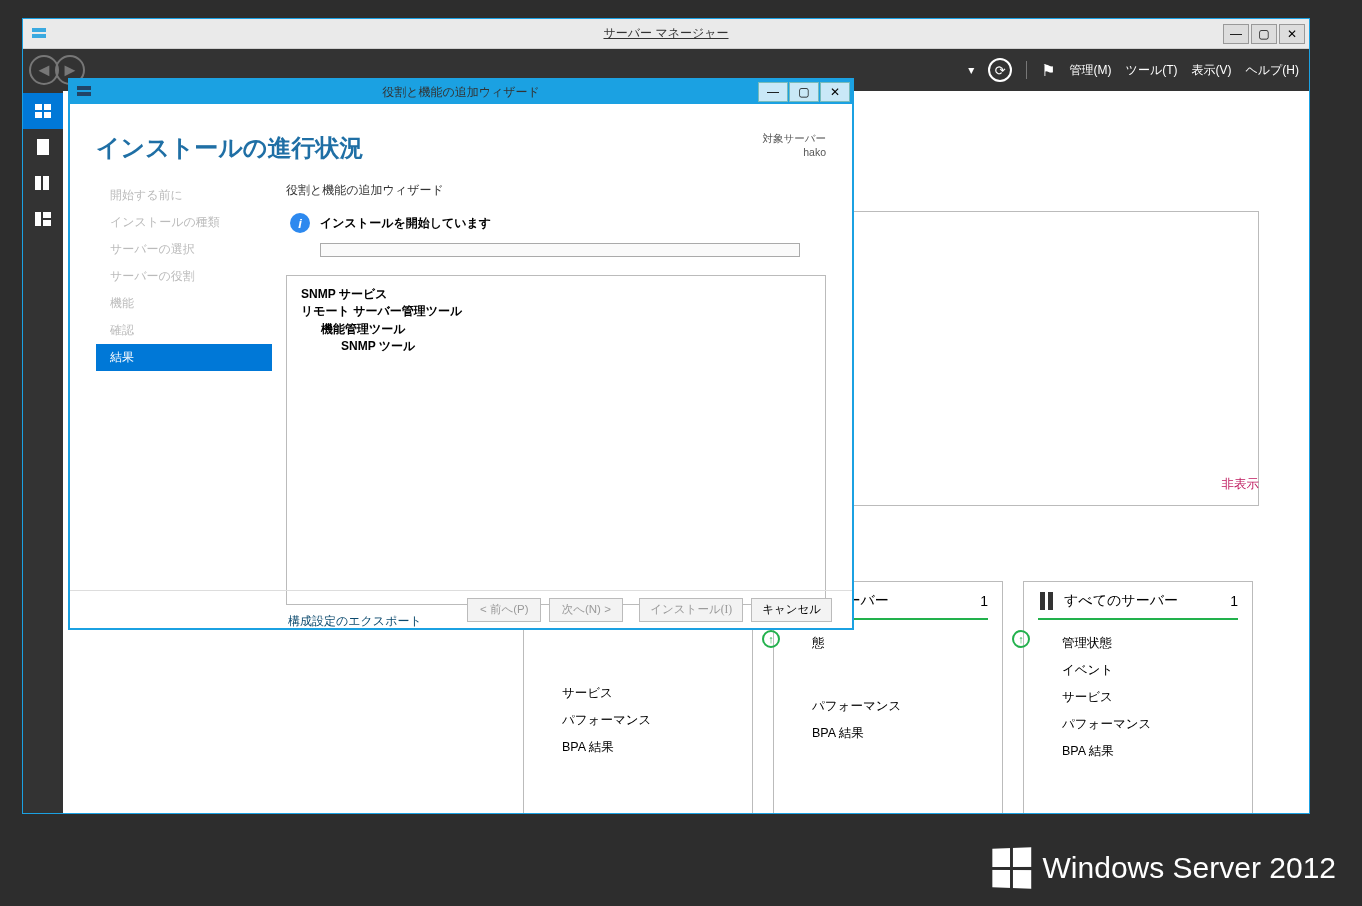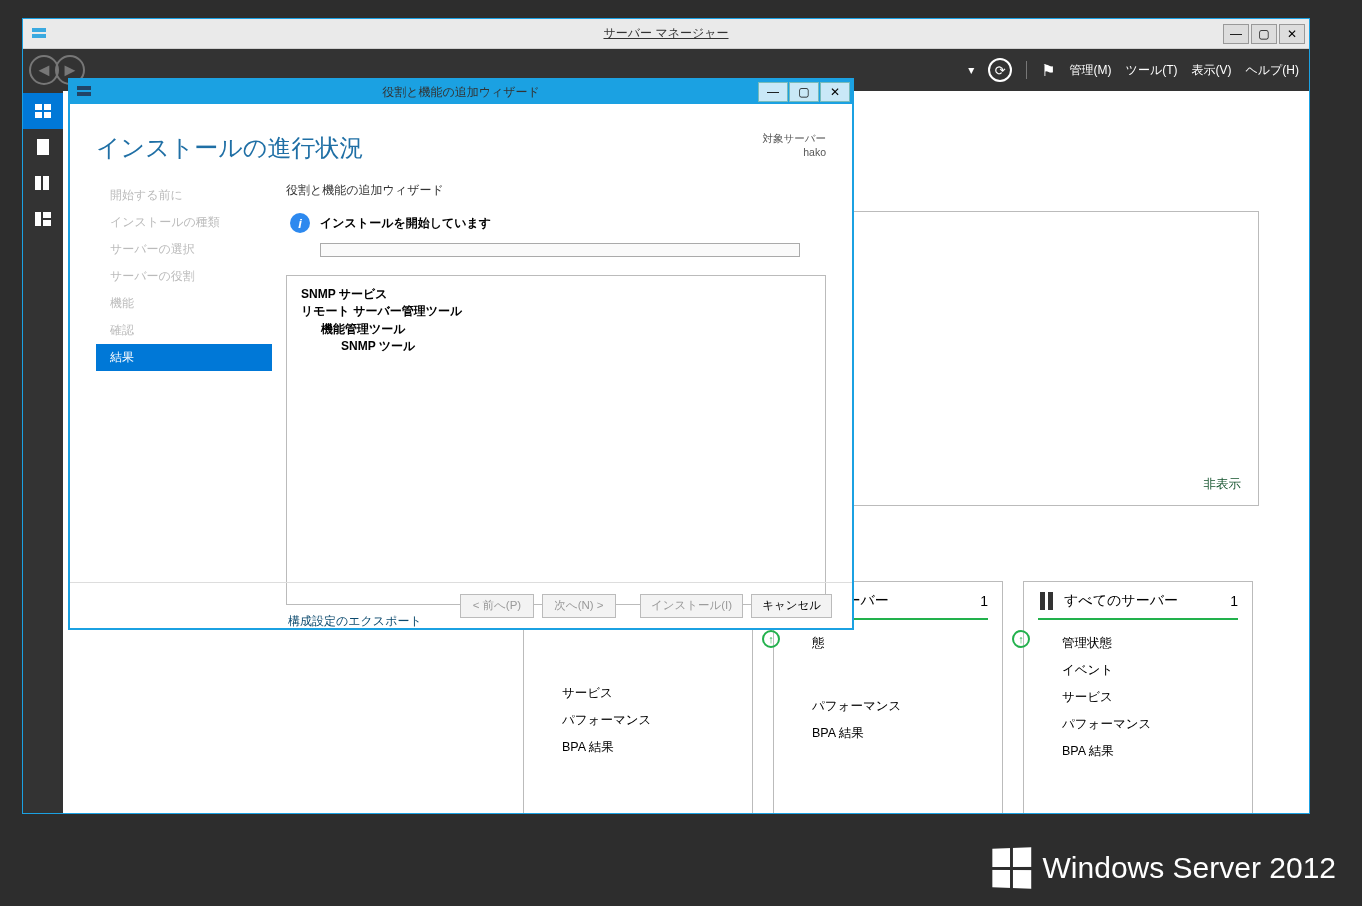--- a/index.html
+++ b/index.html
@@ -53,21 +53,21 @@
   .tile-header { display: flex; align-items: center; gap: 8px; border-bottom: 2px solid #22b14c; padding-bottom: 8px; margin-bottom: 10px; }
   .tile-header-title { flex: 1; font-size: 14px; }
   .tile-header-count { font-size: 14px; }
   .tile-icon {
     width: 18px; height: 18px; border: 2px solid #22b14c; display: flex;
     align-items: center; justify-content: center; color: #22b14c; font-size: 11px; font-weight: bold;
   }
   .tile-list div { font-size: 12.5px; padding: 5px 0 5px 24px; }
 
   .hide-link {
-    position: absolute; top: 385px; right: 68px; font-size: 12.5px; color: #14532d;
+    position: absolute; top: 385px; right: 50px; font-size: 12.5px; color: #be185d;
   }
   .upper-panel {
     position: absolute; top: 120px; left: 210px; right: 50px; height: 295px;
     border: 1px solid #bbb; background: #fff;
   }
 
   
   .wizard {
     position: absolute; top: 78px; left: 68px; width: 786px; height: 552px;
     background: #fff; border: 2px solid #1ba1e2; z-index: 10;
@@ -79,21 +79,21 @@
   .wizard-title-text { position: absolute; left: 0; right: 0; text-align: center; font-size: 12px; color: #333; }
   .wizard-title-btns { position: absolute; right: 2px; display: flex; }
   .wizard-title-btns span {
     width: 30px; height: 20px; background: #c9e8f7;
     display: flex; align-items: center; justify-content: center; font-size: 12px; border: 1px solid #7bb; margin-left: 1px;
   }
 
   .wizard-header {
     padding: 28px 26px 18px 26px; display: flex; justify-content: space-between; align-items: flex-start;
   }
-  .wizard-header h1 { font-size: 24px; font-weight: 400; color: #1f6fa5; }
+  .wizard-header h1 { font-size: 24px; font-weight: 700; color: #1f6fa5; }
   .wizard-target { text-align: right; font-size: 10.5px; color: #555; }
 
   .wizard-body { display: flex; padding: 0 26px; height: 380px; }
   .wizard-nav { width: 176px; display: flex; flex-direction: column; }
   .wizard-nav-item { padding: 5px 14px; font-size: 12px; color: #bbb; }
   .wizard-nav-item.selected { background: #0078d7; color: #fff; }
 
   .wizard-main { flex: 1; padding-left: 14px; }
   .wizard-sub { font-size: 12px; color: #333; margin-bottom: 14px; }
   .status-row { display: flex; align-items: center; gap: 10px; margin-bottom: 10px; padding-left: 4px; }
@@ -106,21 +106,21 @@
   .feature-box {
     border: 1px solid #bbb; height: 330px; padding: 10px 14px; font-size: 12px; line-height: 1.45;
   }
   .feature-box .lvl1 { padding-left: 20px; }
   .feature-box .lvl2 { padding-left: 40px; }
   .feature-box div { font-weight: bold; }
 
   .export-link { font-size: 12px; color: #0c4a6e; margin-top: 8px; margin-left: 2px; }
 
   .wizard-buttons {
-    position: absolute; bottom: 0; left: 0; right: 0; height: 46px;
+    position: absolute; bottom: 0; left: 0; right: 0; height: 38px;
     border-top: 1px solid #ddd; display: flex; align-items: center; justify-content: flex-end;
     gap: 8px; padding-right: 20px;
   }
   .wizard-buttons .btn {
     min-width: 74px; height: 24px; border: 1px solid #bbb; background: #f3f3f3;
     font-size: 11.5px; padding: 0 10px; display: flex; align-items: center; justify-content: center;
   }
   .wizard-buttons .btn.disabled { color: #9a9a9a; }
 
   
@@ -301,21 +301,21 @@
         <div class="lvl1">機能管理ツール</div>
         <div class="lvl2">SNMP ツール</div>
       </div>
       <div class="export-link">構成設定のエクスポート</div>
     </div>
   </div>
 
   <div class="wizard-buttons">
     <div class="btn disabled">&lt; 前へ(P)</div>
     <div class="btn disabled">次へ(N) &gt;</div>
-    <div class="btn disabled" style="margin-left:16px;">インストール(I)</div>
+    <div class="btn disabled" style="margin-left:8px;font-family:Liberation Serif, serif;">インストール(I)</div>
     <div class="btn">キャンセル</div>
   </div>
 </div>
 
 <div class="brand">
   <div class="win-logo">
     <div></div>
       <div></div>
       <div></div>
       <div></div>

